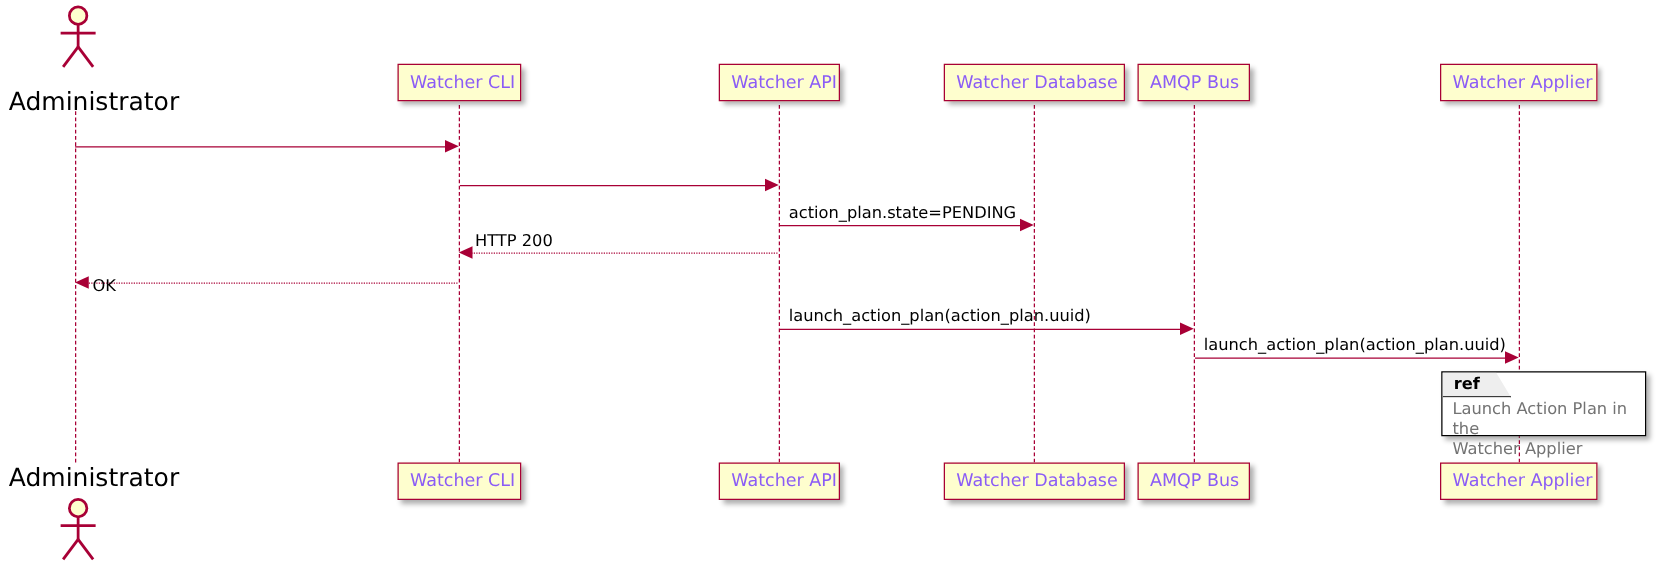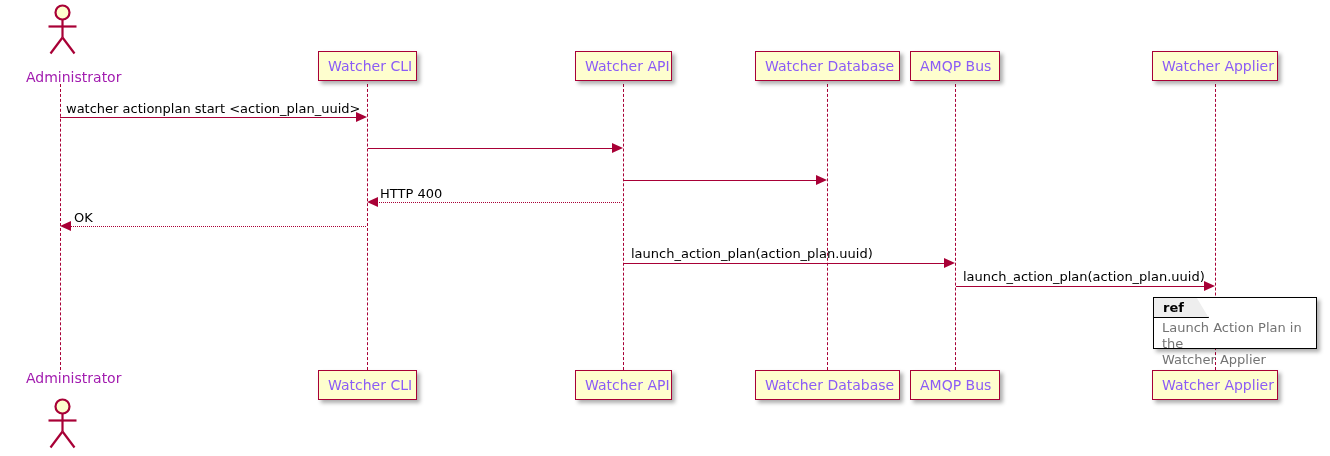--- a/index.html
+++ b/index.html
@@ -44,24 +44,23 @@
   }
 
   
   .actor {
     position: absolute;
     width: 40px;
     height: 54px;
   }
   .actor-label {
     position: absolute;
-    font-size: 14px;
-    color: #a21caf;
+    font-size: 20px;
+    color: #000000;
     white-space: nowrap;
-    margin-left: 19px;
   }
 
   
   .msg-line {
     position: absolute;
     height: 0;
     border-top: 1.5px solid #A80036;
   }
   .msg-line.dotted {
     border-top: 1.5px dotted #A80036;
@@ -156,35 +155,35 @@
   </div>
   <div class="participant" style="left:910px; top:51px; width:90px;">
     <span>AMQP Bus</span>
   </div>
   <div class="participant" style="left:1152px; top:51px; width:126px;">
     <span>Watcher Applier</span>
   </div>
 
   <div class="msg-line" style="left:60px; top:117px; width:302px;"></div>
   <div class="arrow-head right" style="left:356px; top:112px;"></div>
-  <div class="msg-label" style="left:66px; top:101px;">watcher actionplan start &lt;action_plan_uuid&gt;</div>
 
   <div class="msg-line" style="left:368px; top:148px; width:250px;"></div>
   <div class="arrow-head right" style="left:612px; top:143px;"></div>
 
   <div class="msg-line" style="left:624px; top:180px; width:198px;"></div>
   <div class="arrow-head right" style="left:816px; top:175px;"></div>
+  <div class="msg-label" style="left:631px; top:163px;">action_plan.state=PENDING</div>
 
   <div class="msg-line dotted" style="left:372px; top:202px; width:250px;"></div>
   <div class="arrow-head left" style="left:367px; top:197px;"></div>
-  <div class="msg-label" style="left:380px; top:186px;">HTTP 400</div>
+  <div class="msg-label" style="left:380px; top:186px;">HTTP 200</div>
 
   <div class="msg-line dotted" style="left:65px; top:226px; width:301px;"></div>
   <div class="arrow-head left" style="left:60px; top:221px;"></div>
-  <div class="msg-label" style="left:74px; top:210px;">OK</div>
+  <div class="msg-label" style="left:74px; top:222px;">OK</div>
 
   <div class="msg-line" style="left:624px; top:263px; width:326px;"></div>
   <div class="arrow-head right" style="left:944px; top:258px;"></div>
   <div class="msg-label" style="left:631px; top:246px;">launch_action_plan(action_plan.uuid)</div>
 
   <div class="msg-line" style="left:956px; top:286px; width:254px;"></div>
   <div class="arrow-head right" style="left:1204px; top:281px;"></div>
   <div class="msg-label" style="left:963px; top:269px;">launch_action_plan(action_plan.uuid)</div>
 
   <div class="ref-box" style="left:1153px; top:297px; width:164px; height:52px;">

